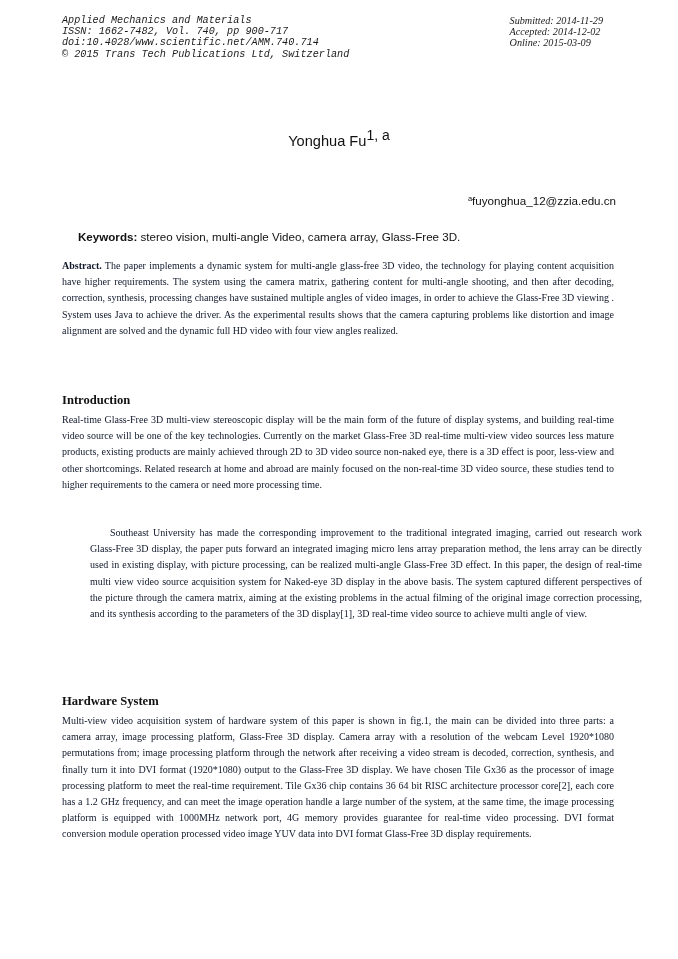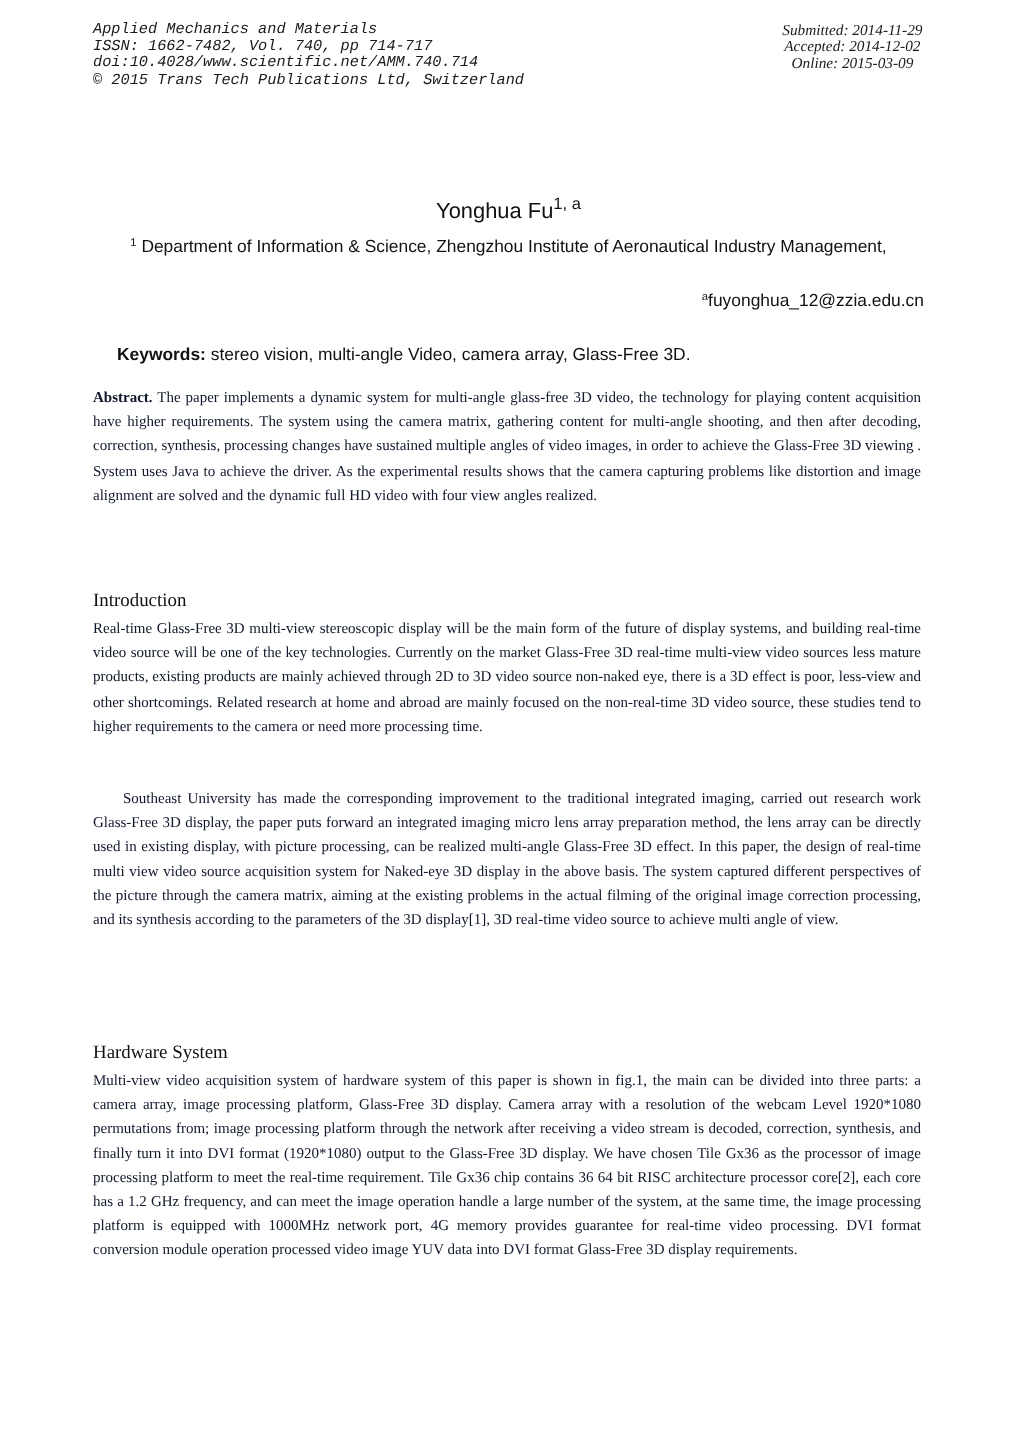--- a/index.html
+++ b/index.html
@@ -7,36 +7,36 @@
     width: 678px; height: 959px; position: relative; overflow: hidden;
     color: #111111;
     font-family: "Liberation Serif", serif;
   }
   .header-left {
     position: absolute; left: 62px; top: 15px;
     font-family: Liberation Mono, monospace; font-style: italic;
     font-size: 10.2px; line-height: 11.2px; color: #1a1a1a;
   }
   .header-right {
-    position: absolute; right: 63px; top: 15px; text-align: center;
+    position: absolute; right: 75px; top: 15px; text-align: left;
     font-family: "Liberation Serif", serif; font-style: italic;
     font-size: 10.2px; line-height: 11.2px; color: #1a1a1a;
   }
   .header-line { display: block; white-space: nowrap; }
   .title {
     position: absolute; left: 62px; right: 62px; top: 82px;
     text-align: center;
     font-family: "Liberation Sans", sans-serif; font-weight: bold;
     font-size: 15.4px; line-height: 19px; color: #111;
   }
   .author {
     position: absolute; left: 62px; right: 62px; top: 132px; text-align: center;
     font-family: "Liberation Sans", sans-serif; font-size: 14.6px; line-height: 18px;
   }
-  .author sup { font-size: 11px; vertical-align: 6px; line-height: 0; }
+  .author sup { font-size: 14px; vertical-align: 6px; line-height: 0; }
   .affil {
     position: absolute; left: 58px; right: 58px; top: 157px; text-align: center;
     font-family: "Liberation Sans", sans-serif; font-size: 11.6px; line-height: 16px;
   }
   .affil sup { font-size: 7.5px; vertical-align: 4px; line-height: 0; }
   .email {
     position: absolute; left: 62px; right: 62px; top: 193px; text-align: right;
     font-family: "Liberation Sans", sans-serif; font-size: 11.6px; line-height: 16px;
   }
   .email sup { font-size: 7.5px; vertical-align: 4px; line-height: 0; }
@@ -44,52 +44,51 @@
     position: absolute; left: 62px; right: 62px; top: 229px;
     font-family: "Liberation Sans", sans-serif; font-size: 11.6px; line-height: 16px; padding-left: 16px;
   }
   .keywords b { font-weight: bold; }
   .para {
     position: absolute; left: 62px; width: 552px;
     font-family: Liberation Serif, serif; font-size: 10px; line-height: 16.2px;
     text-align: justify; color: #0f172a;
   }
   .para .lead { font-weight: bold; }
-  .indent { text-indent: 20px; }
+  .indent { text-indent: 20px; margin-left: 28px; }
   .section-heading {
     position: absolute; left: 62px;
-    font-family: "Liberation Serif", serif; font-weight: normal;
+    font-family: "Liberation Serif", serif; font-weight: bold;
     font-size: 12.6px; line-height: 16px; color: #111;
   }
 </style>
 </head>
 <body>
 
 <div class="header-left">
   <span class="header-line">Applied Mechanics and Materials</span>
-  <span class="header-line">ISSN: 1662-7482, Vol. 740, pp 714-717</span>
+  <span class="header-line">ISSN: 1662-7482, Vol. 740, pp 900-717</span>
   <span class="header-line">doi:10.4028/www.scientific.net/AMM.740.714</span>
   <span class="header-line">© 2015 Trans Tech Publications Ltd, Switzerland</span>
 </div>
 
 <div class="header-right">
   <span class="header-line">Submitted: 2014-11-29</span>
   <span class="header-line">Accepted: 2014-12-02</span>
   <span class="header-line">Online: 2015-03-09</span>
 </div>
 
 <div class="title">
 </div>
 
 <div class="author">
   <span>Yonghua  Fu</span><sup>1, a</sup>
 </div>
 
 <div class="affil">
-  <div><sup>1</sup><span> Department of Information &amp; Science, Zhengzhou Institute of Aeronautical Industry Management,</span></div>
 </div>
 
 <div class="email">
   <sup>a</sup><span>fuyonghua_12@zzia.edu.cn</span>
 </div>
 
 <div class="keywords">
   <b>Keywords:</b><span> stereo vision, multi-angle Video, camera array, Glass-Free 3D.</span>
 </div>
 

